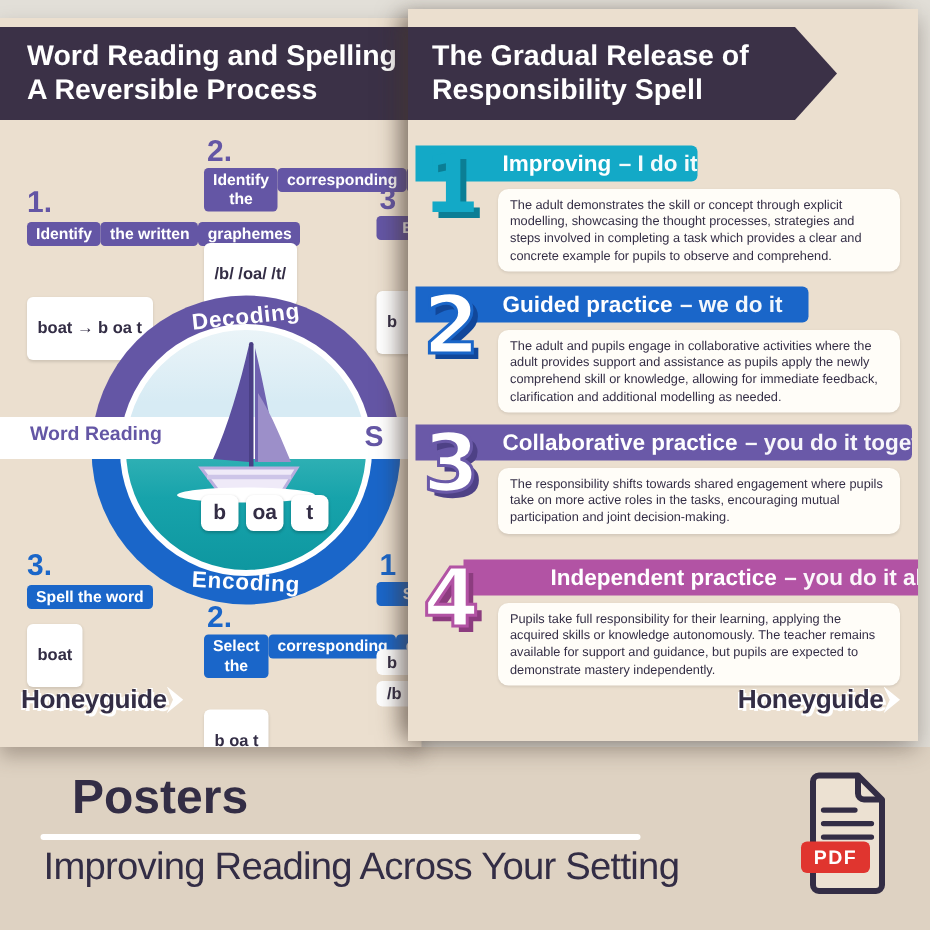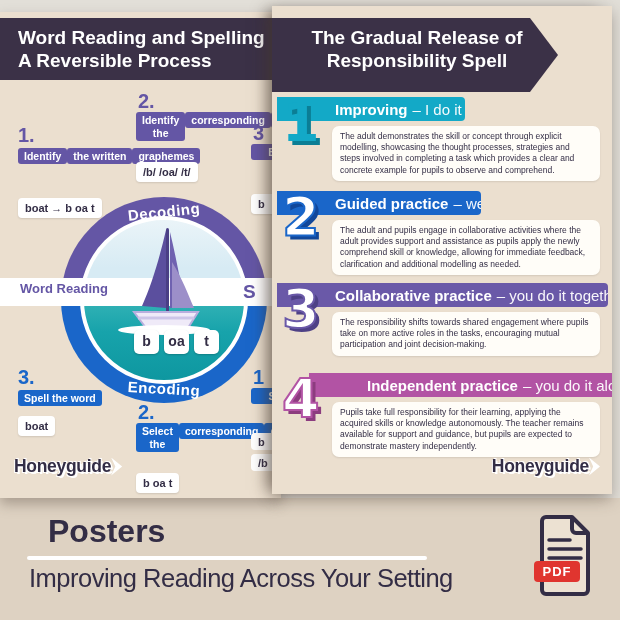--- a/index.html
+++ b/index.html
@@ -14,33 +14,33 @@
 
   
   .poster{position:absolute;background:var(--beige);box-shadow:0 6px 12px rgba(70,55,45,.35);}
   .poster-left{left:0;top:12px;width:281px;height:486px;overflow:hidden;z-index:1;}
   .poster-right{left:272px;top:6px;width:340px;height:488px;overflow:hidden;z-index:2;
     box-shadow:-10px 0 14px -4px rgba(70,55,45,.5), 0 6px 14px rgba(70,55,45,.35);}
 
   .banner{position:absolute;background:var(--dark);color:#fff;font-weight:800;
     font-size:19px;line-height:1.22;padding:8px 0 0 18px;box-sizing:border-box;}
   .banner-left{left:0;top:6px;width:281px;height:62px;}
-  .banner-right{left:0;top:12px;width:286px;height:74px;padding-left:4px;
-    clip-path:polygon(0 0,calc(100% - 28px) 0,100% 50%,calc(100% - 28px) 100%,0 100%);text-align:center;}
+  .banner-right{left:0;top:12px;width:286px;height:62px;padding-left:16px;
+    clip-path:polygon(0 0,calc(100% - 28px) 0,100% 50%,calc(100% - 28px) 100%,0 100%);}
 
   
   .step-num{position:absolute;font-size:20px;font-weight:800;}
   .step-num.dec{color:var(--purple);} .step-num.enc{color:var(--blue);}
   .step-label{position:absolute;display:flex;flex-direction:row;align-items:flex-start;text-align:center;}
   .step-label span{color:#fff;font-weight:700;font-size:10.5px;line-height:1.25;
     padding:1.5px 6px;border-radius:3px;}
   .step-label.dec span{background:var(--purple);} .step-label.enc span{background:var(--blue);}
   .step-label span.frag{min-width:30px;}
   .chip{position:absolute;background:#fff;color:var(--ink);font-weight:700;font-size:11px;
-    padding:4px 7px;border-radius:4px;box-shadow:0 1px 2px rgba(0,0,0,.12);}
+    padding:15px 7px;border-radius:4px;box-shadow:0 1px 2px rgba(0,0,0,.12);}
   .chip-col{position:absolute;display:flex;flex-direction:column;gap:4px;align-items:flex-start;}
   .chip-col span{background:#fff;color:var(--ink);font-weight:700;font-size:11px;
     padding:2.5px 7px;border-radius:4px;min-width:20px;}
 
   
   .ring{position:absolute;left:61px;top:185px;width:206px;height:206px;border-radius:50%;
     background:conic-gradient(from -90deg,var(--purple) 0deg 180deg,var(--blue) 180deg 360deg);}
   .ring-inner{position:absolute;left:19px;top:19px;width:168px;height:168px;border-radius:50%;
     border:4px solid #fff;box-sizing:border-box;overflow:hidden;
     background:linear-gradient(180deg,#eaf4f8 0%,var(--sky) 30%,var(--sky) 53%,#2fb0b4 53%,var(--sea) 70%,#0e97a0 100%);}
@@ -61,21 +61,21 @@
     font-size:17.5px;letter-spacing:-0.3px;text-shadow:2px 2px 0 #fff,-1px 1px 0 #fff,1px -1px 0 #fff;}
   .logo .chev{display:inline-block;width:11px;height:18px;margin-left:0px;background:#fff;
     clip-path:polygon(0 0,100% 50%,0 100%,38% 50%);}
   .logo-left{left:14px;top:444px;}
   .logo-right{right:12px;top:450px;}
 
   
   .sec-bar{position:absolute;left:5px;height:24px;border-radius:0 4px 4px 0;color:#fff;
     display:flex;align-items:center;padding-left:58px;box-sizing:border-box;white-space:nowrap;overflow:hidden;}
   .sec-bar b{font-size:15px;font-weight:800;margin-right:5px;}
-  .sec-bar i{font-style:normal;font-size:15px;font-weight:400;opacity:.95;}
+  .sec-bar i{font-style:normal;font-size:15px;font-weight:700;opacity:.95;}
   .sec-num{position:absolute;left:10px;font-size:54px;line-height:1;font-weight:800;z-index:3;
     font-family:"DejaVu Sans",sans-serif;}
   .sec-body{position:absolute;left:60px;width:268px;background:#fffdf8;border-radius:7px;
     padding:5px 8px;box-sizing:border-box;color:var(--ink);font-size:8.5px;line-height:1.32;
     font-weight:500;box-shadow:0 1px 2px rgba(0,0,0,.1);}
 
   
   .footer-title{position:absolute;left:48px;top:513px;color:var(--ink);font-weight:800;font-size:32px;}
   .footer-divider{position:absolute;left:27px;top:556px;width:400px;height:4px;background:#fff;border-radius:2px;}
   .footer-subtitle{position:absolute;left:29px;top:564px;color:var(--ink);font-weight:500;font-size:25.5px;letter-spacing:-0.5px;}
@@ -187,21 +187,21 @@
     <div>
       <div class="sec-bar" style="top: 91px; width: 188px; background: rgb(19, 169, 199);">
         <b>Improving</b>
         <i>– I do it</i>
       </div>
       <div class="sec-num" style="top: 90px; text-shadow: rgb(11, 126, 149) 4px 4px 0px; color: rgb(19, 169, 199);">1</div>
       <div class="sec-body" style="top:120px">The adult demonstrates the skill or concept through explicit modelling, showcasing the thought processes, strategies and steps involved in completing a task which provides a clear and concrete example for pupils to observe and comprehend.</div>
     </div>
 
     <div>
-      <div class="sec-bar" style="top: 185px; width: 204px; background: rgb(26, 102, 201);">
+      <div class="sec-bar" style="top: 185px; width: 262px; background: rgb(26, 102, 201);">
         <b>Guided practice</b>
         <i>– we do it</i>
       </div>
       <div class="sec-num" style="top: 184px; text-shadow: rgb(17, 71, 154) 4px 4px 0px; color: rgb(255, 255, 255); -webkit-text-stroke: 2px rgb(26, 102, 201);">2</div>
       <div class="sec-body" style="top:214px">The adult and pupils engage in collaborative activities where the adult provides support and assistance as pupils apply the newly comprehend skill or knowledge, allowing for immediate feedback, clarification and additional modelling as needed.</div>
     </div>
 
     <div>
       <div class="sec-bar" style="top: 277px; width: 331px; background: rgb(106, 89, 168);">
         <b>Collaborative practice</b>

